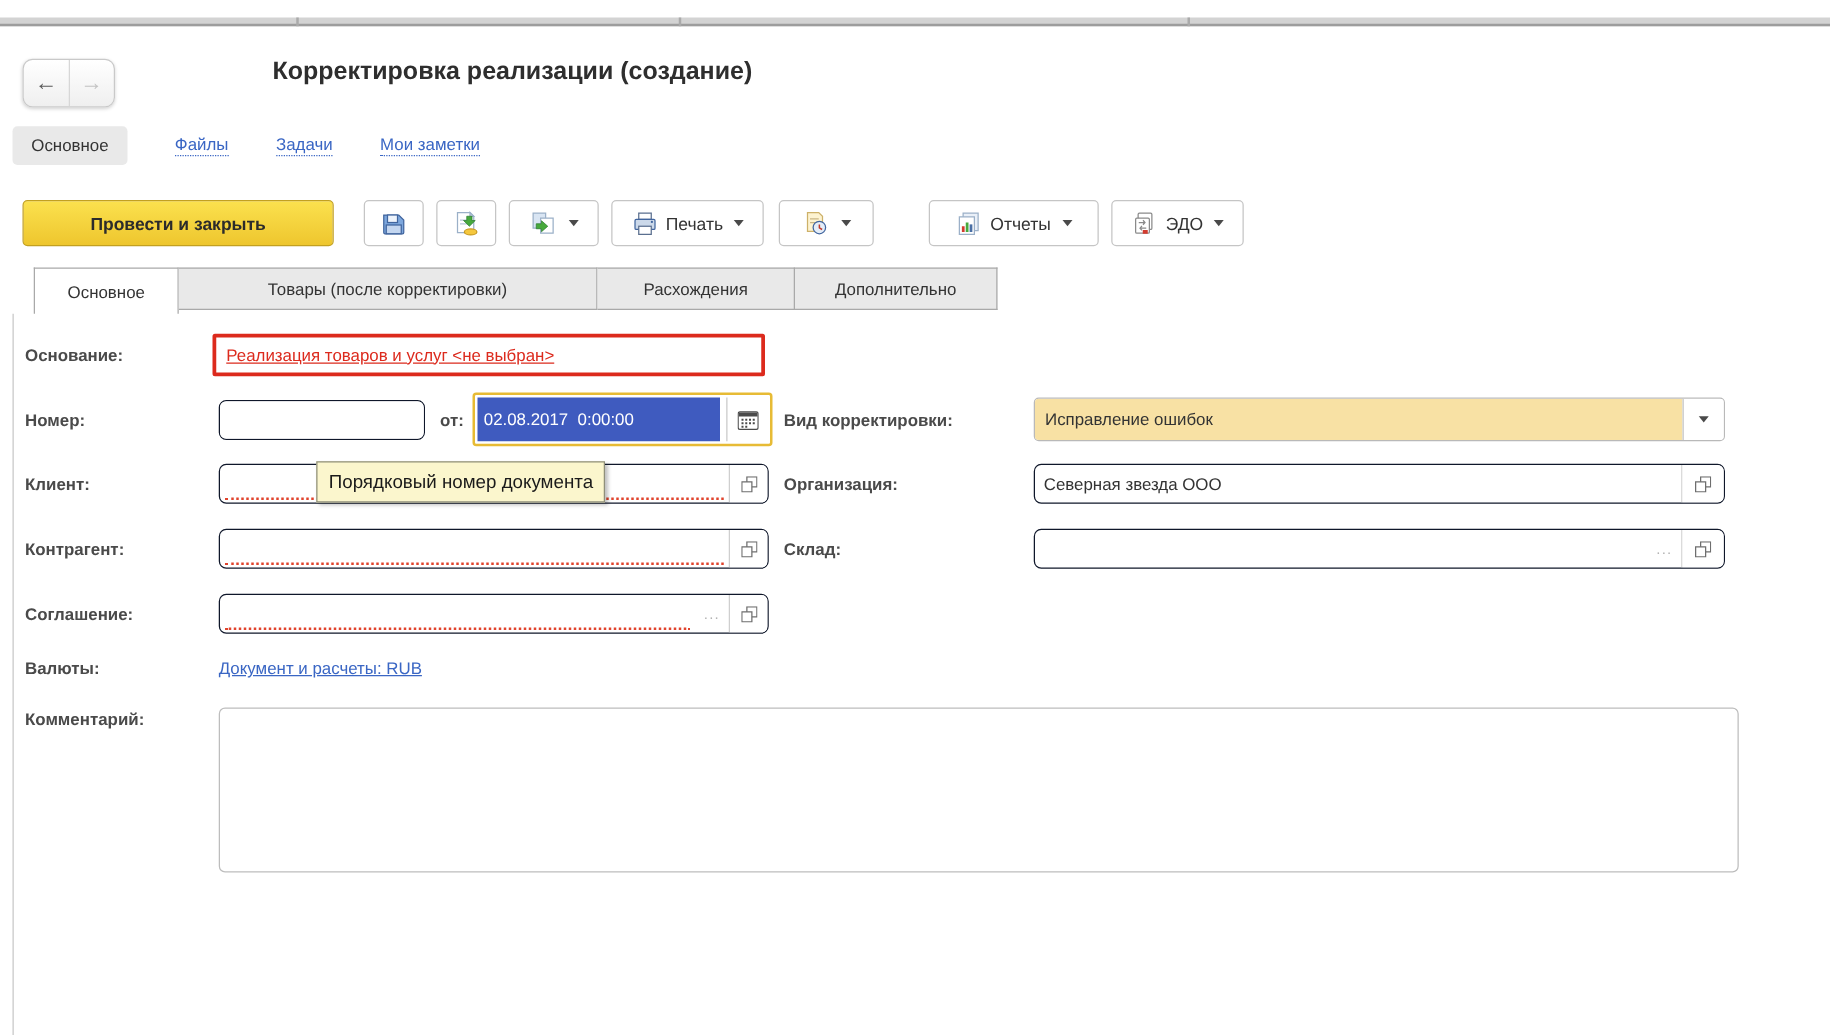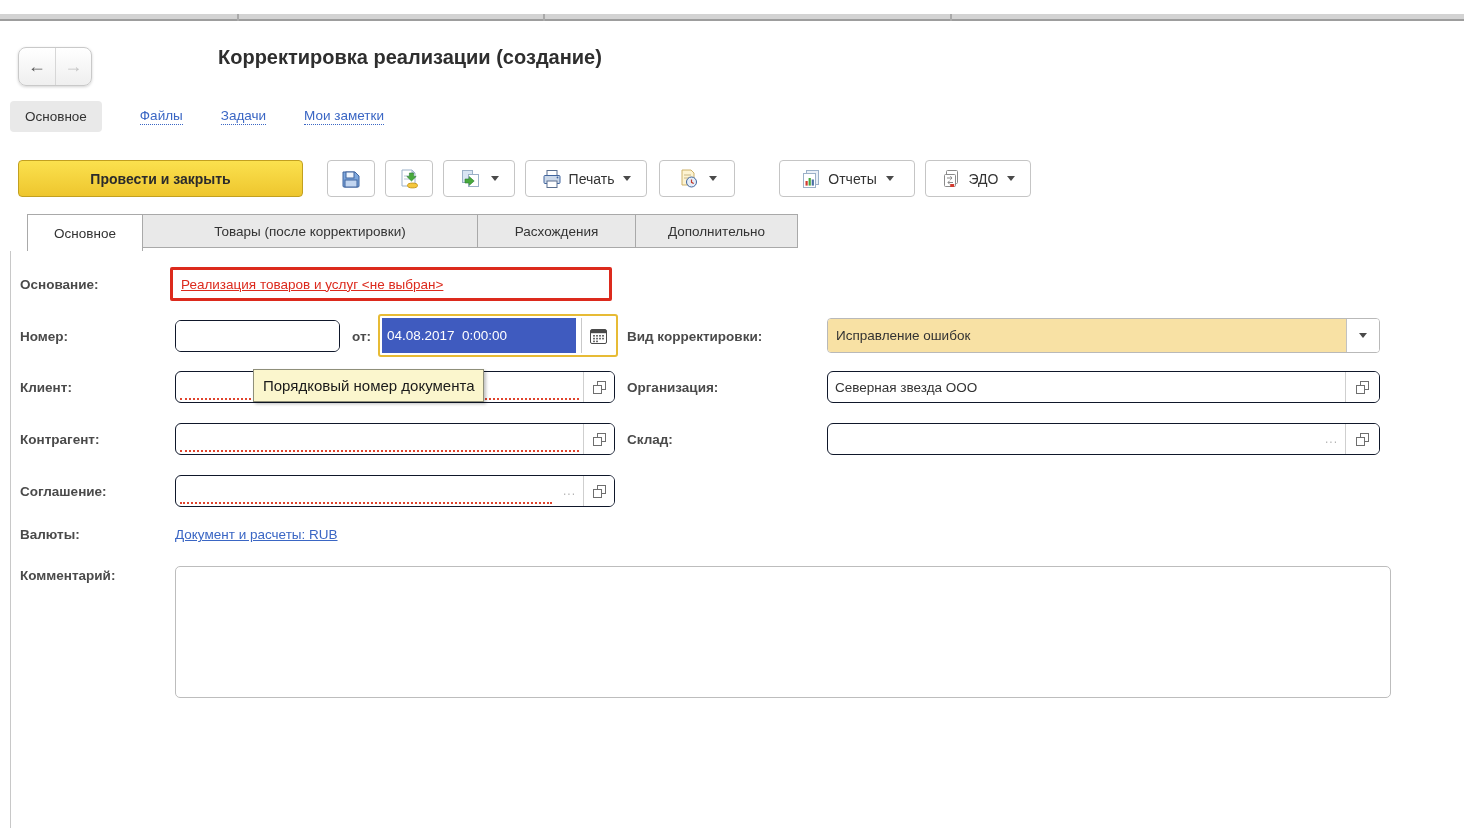--- a/index.html
+++ b/index.html
@@ -23,21 +23,21 @@
 
   
   .nav-tabs { left:10px; top:100px; height:32px; display:flex; align-items:center; gap:38px; }
   .nav-pill { background:#e9e9e9; border-radius:4px; padding:8px 15px; color:#333; cursor:pointer; }
   .nav-link { color:#3a66c4; border-bottom:1px dotted #3a66c4; padding-bottom:1px; cursor:pointer; }
 
   
   .toolbar { left:18px; top:160px; height:37px; display:flex; gap:10px; align-items:stretch; }
   .btn { display:flex; align-items:center; justify-content:center; gap:6px; background:#fff;
     border:1px solid #c5c5c5; border-radius:4px; color:#333; font-size:14px; cursor:pointer; }
-  .btn-primary { width:285px; font-weight:bold; color:#2b2b2b;
+  .btn-primary { width:249px; font-weight:bold; color:#2b2b2b;
     background:linear-gradient(#fbe14e,#eec62e); border:1px solid #c2a020; }
   .caret { width:0; height:0; border-left:4.5px solid transparent; border-right:4.5px solid transparent;
     border-top:5px solid #4a4a4a; margin-left:3px; }
   .ml14 { margin-left:14px; } .ml34 { margin-left:34px; } .ml12 { margin-left:2px; }
 
   
   .doc-tabs { left:27px; top:214px; display:flex; align-items:flex-start; }
   .doc-tab { height:34px; background:#e9e9e9; border:1px solid #a9a9a9; border-left:none;
     display:flex; align-items:center; justify-content:center; color:#333; cursor:pointer; }
   .doc-tab.first { border-left:1px solid #a9a9a9; }
@@ -218,21 +218,21 @@
 <div class="abs error-frame">
   <span class="red-link">Реализация товаров и услуг &lt;не выбран&gt;</span>
 </div>
 
 <div class="lbl" style="left:20px; top:329px">Номер:</div>
 <div class="field" style="left:175px; top:320px; width:165px; height:32px">
   <input class="inp" style="border: none; outline: none; font: inherit; color: rgb(51, 51, 51);" value="">
 </div>
 <div class="lbl" style="left:352px; top:329px">от:</div>
 <div class="abs date-wrap">
-  <div class="date-sel">04.08.2017  0:00:00</div>
+  <div class="date-sel">02.08.2017  0:00:00</div>
   <div class="cal-btn">
     <span>
       <svg width="17" height="16" viewBox="0 0 17 16">
         <rect x="0.5" y="1.5" width="16" height="14" rx="1.5" fill="#fff" stroke="#4a4a4a"></rect>
         <rect x="1" y="2" width="15" height="3.2" fill="#4a4a4a"></rect>
         <g fill="#4a4a4a">
           <rect x="3.2" y="7" width="1.6" height="1.6"></rect>
             <rect x="6.2" y="7" width="1.6" height="1.6"></rect>
             <rect x="9.2" y="7" width="1.6" height="1.6"></rect>
             <rect x="12.2" y="7" width="1.6" height="1.6"></rect>

